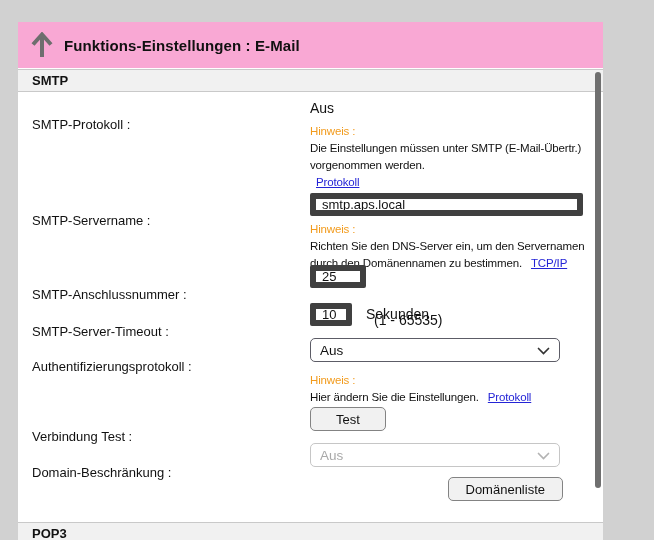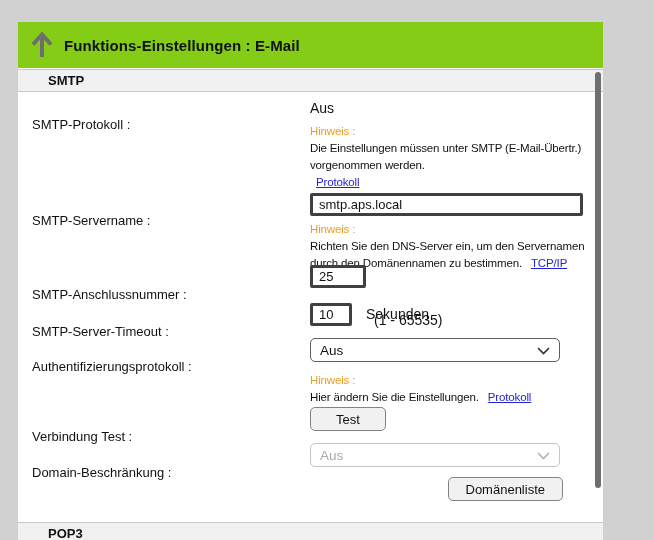--- a/index.html
+++ b/index.html
@@ -9,51 +9,51 @@
     font-family:"Liberation Sans", sans-serif;
     color:#111;
   }
   .card {
     position:absolute; left:18px; top:22px; width:585px; height:518px;
     background:#ffffff;
   }
   .card-header {
     position:absolute; top:0; left:0; right:0; height:46px;
     display:flex; align-items:center; gap:11px; padding-left:13px;
-    background:#84cc16;
+    background:#f9a8d4;
   }
   .back-arrow { display:flex; align-items:center; cursor:pointer; }
   .page-title { font-size:15px; font-weight:bold; letter-spacing:0.1px; }
 
   .card-body { position:absolute; top:46px; left:0; right:0; bottom:0; overflow:hidden; }
 
   .section-bar {
     position:absolute; left:0; width:100%; height:23px; box-sizing:border-box;
     background:#f1f1f1; border-top:1px solid #c9c9c9; border-bottom:1px solid #c9c9c9;
-    font-size:13px; font-weight:bold; line-height:22px; padding-left:30px;
+    font-size:13px; font-weight:bold; line-height:22px; padding-left:14px;
   }
   .bar-smtp { top:1px; }
   .bar-pop3 { top:454px; height:30px; }
 
   .flabel {
     position:absolute; left:14px; font-size:13px; white-space:nowrap;margin-top:16px;
   }
   .fvalue-text { position:absolute; left:292px; font-size:14px; }
 
   .hint { position:absolute; left:292px; width:300px; }
   .hint div { font-size:11.5px; letter-spacing:-0.15px; line-height:17px; white-space:nowrap; }
   .hint .hint-title { color:#F29B1D; }
   .hint a, .inline-link {
     color:#2424D6; text-decoration:underline; cursor:pointer;
     font-size:11.5px; letter-spacing:-0.15px;padding-left:6px;
   }
 
   .txt-input {
     position:absolute; box-sizing:border-box; height:23px;
-    border:3px solid #404040; border-radius:2px; background:#fff;
+    border:6px solid #404040; border-radius:2px; background:#fff;
     font-family:"Liberation Sans", sans-serif; font-size:13px; color:#111;
     padding:0 6px; outline:none;
   }
   .inp-servername { left:292px; top:125px; width:273px; }
   .inp-port       { left:292px; top:197px; width:56px; }
   .inp-timeout    { left:292px; top:235px; width:42px; }
   .suffix { position:absolute; font-size:14px; white-space:nowrap; }
 
   .selectbox {
     position:absolute; left:292px; width:250px; height:24px; box-sizing:border-box;

